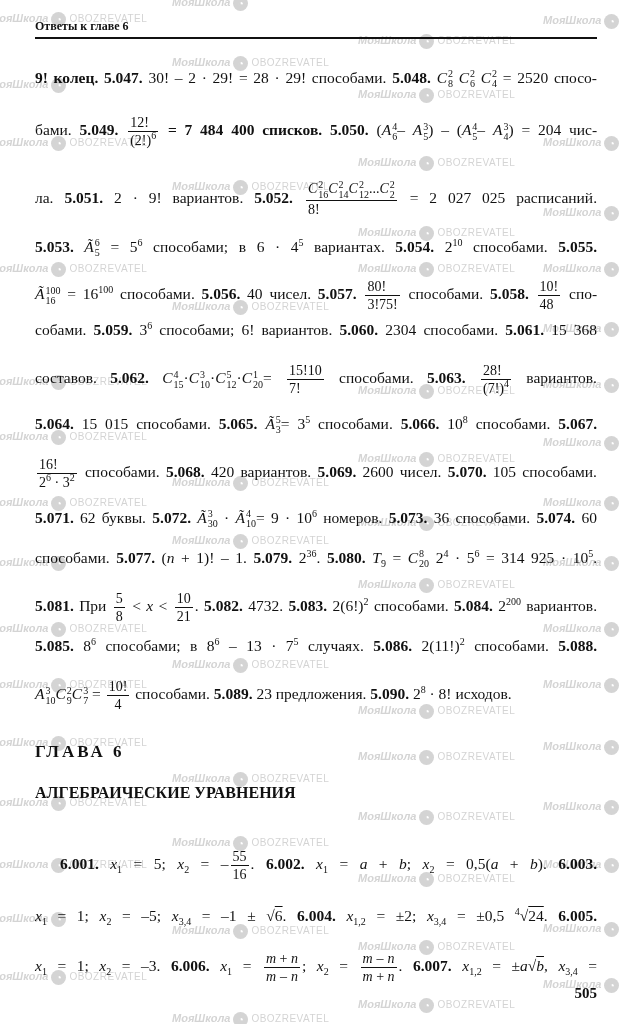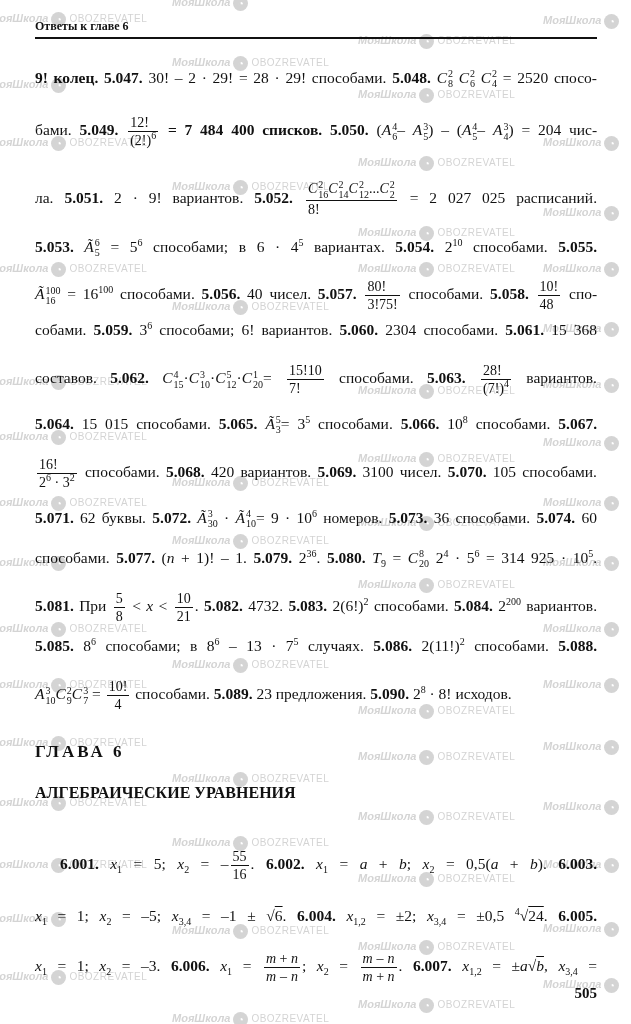--- a/index.html
+++ b/index.html
@@ -179,21 +179,21 @@
     <span>способами.</span>
     <b class="n">5.067.</b>
   </div>
 
   <div class="line just" style="top:456px">
     <span class="frac"><span class="num">16!</span><span class="den">2<sup>6</sup> · 3<sup>2</sup></span></span>
     <span>способами.</span>
     <b class="n">5.068.</b>
     <span>420 вариантов.</span>
     <b class="n">5.069.</b>
-    <span>3100 чисел.</span>
+    <span>2600 чисел.</span>
     <b class="n">5.070.</b>
     <span>105 способами.</span>
   </div>
 
   <div class="line just" style="top:508px">
     <b class="n">5.071.</b>
     <span>62 буквы.</span>
     <b class="n">5.072.</b>
     <span><i>Ã</i><span class="subsup"><span>3</span><span>30</span></span> · <i>Ã</i><span class="subsup"><span>4</span><span>10</span></span>= 9 · 10<sup>6</sup></span>
     <span>номеров.</span>

